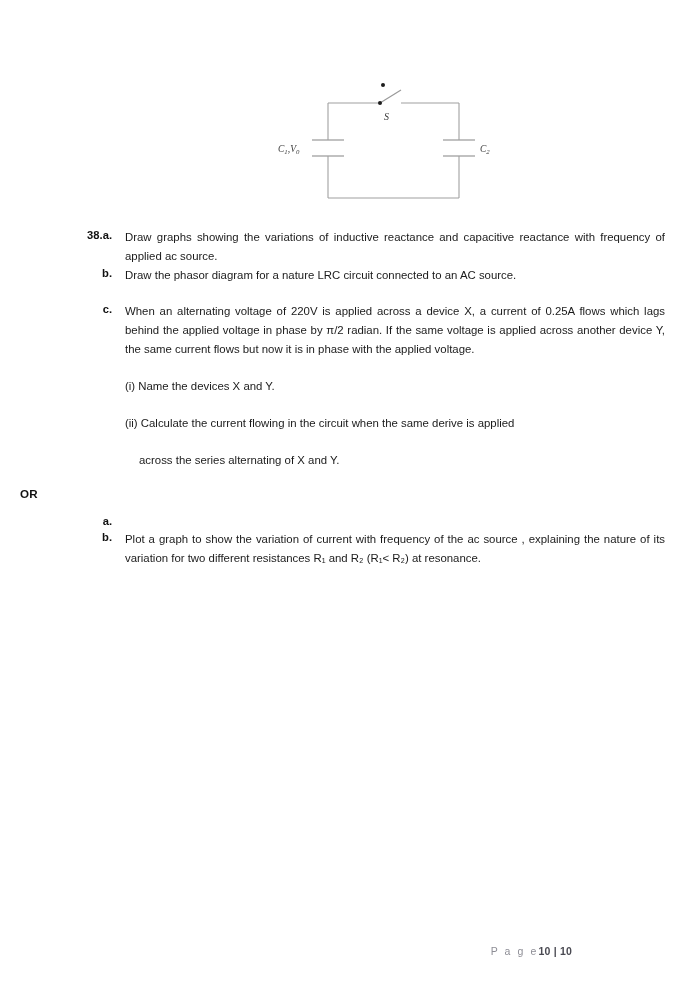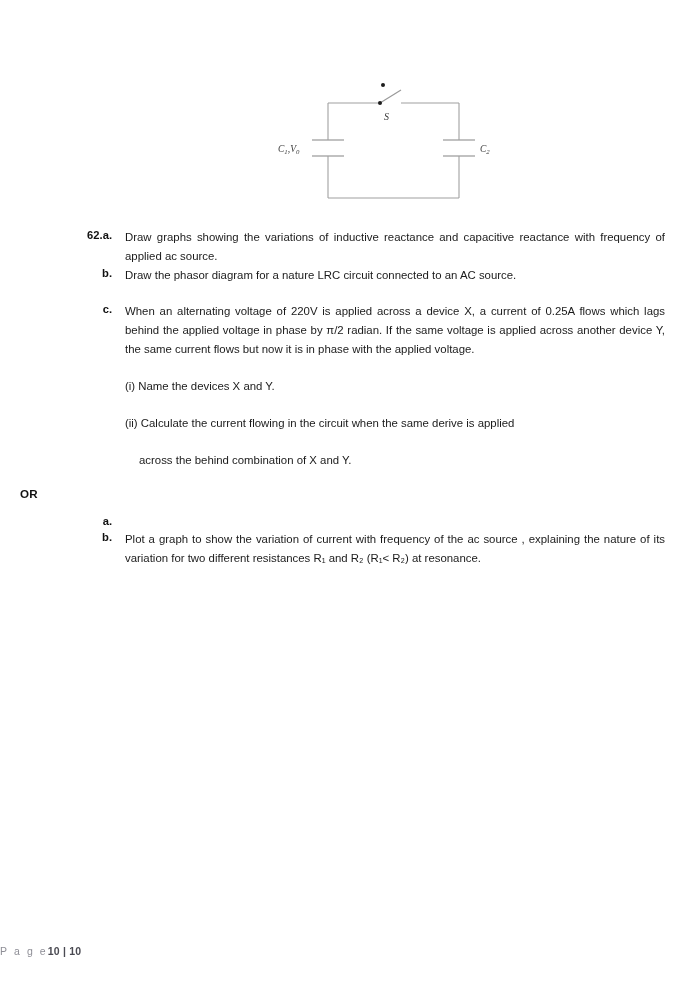--- a/index.html
+++ b/index.html
@@ -88,21 +88,21 @@
     padding-left: 20px;
     color: #111;
   }
 
   
   #page-footer {
     position: absolute;
     left: 0;
     bottom: 33px;
     width: 572px;
-    text-align: left;
+    text-align: right;
     box-sizing: border-box;
     font-size: 10.5px;
     color: #8e8e96;
   }
   #page-footer .pf-word {
     letter-spacing: 2.1px;
   }
   #page-footer .pf-num {
     font-weight: bold;
     color: #4a4a52;
@@ -151,38 +151,38 @@
 
     <text x="8" y="84" font-family="Liberation Serif, serif" font-style="italic" font-size="9.5" fill="#3a3a3a">C<tspan font-size="6.8" dy="2">1</tspan><tspan dy="-2">,V</tspan><tspan font-size="6.8" dy="2">0</tspan></text>
 
     <text x="210" y="84" font-family="Liberation Serif, serif" font-style="italic" font-size="9.5" fill="#3a3a3a">C<tspan font-size="6.8" dy="2">2</tspan></text>
   </svg>
 </div>
 
 <div id="question-body">
 
   <div class="q-row">
-    <div class="q-label first">62.a.</div>
+    <div class="q-label first">38.a.</div>
     <div class="q-text">Draw graphs showing the variations of inductive reactance and capacitive reactance with frequency of applied ac source.</div>
   </div>
 
   <div class="q-row">
     <div class="q-label">b.</div>
     <div class="q-text nojust">Draw the phasor diagram for a nature LRC circuit connected to an AC source.</div>
   </div>
 
   <div class="gap-md"></div>
 
   <div class="q-row">
     <div class="q-label">c.</div>
     <div class="q-text">
       <span>When an alternating voltage of 220V is applied across a device X, a current of 0.25A flows which lags behind the applied voltage in phase by π/2 radian. If the same voltage is applied across another device Y, the same current flows but now it is in phase with the applied voltage.</span>
       <span class="sub-line">(i) Name the devices X and Y.</span>
       <span class="sub-line">(ii) Calculate the current flowing in the circuit when the same derive is applied</span>
-      <span class="sub-line hang">across the behind combination of X and Y.</span>
+      <span class="sub-line hang">across the series alternating of X and Y.</span>
     </div>
   </div>
 
   <div class="gap-md"></div>
 
   <div class="or-divider">OR</div>
 
   <div class="gap-lg"></div>
 
   <div class="q-row">

